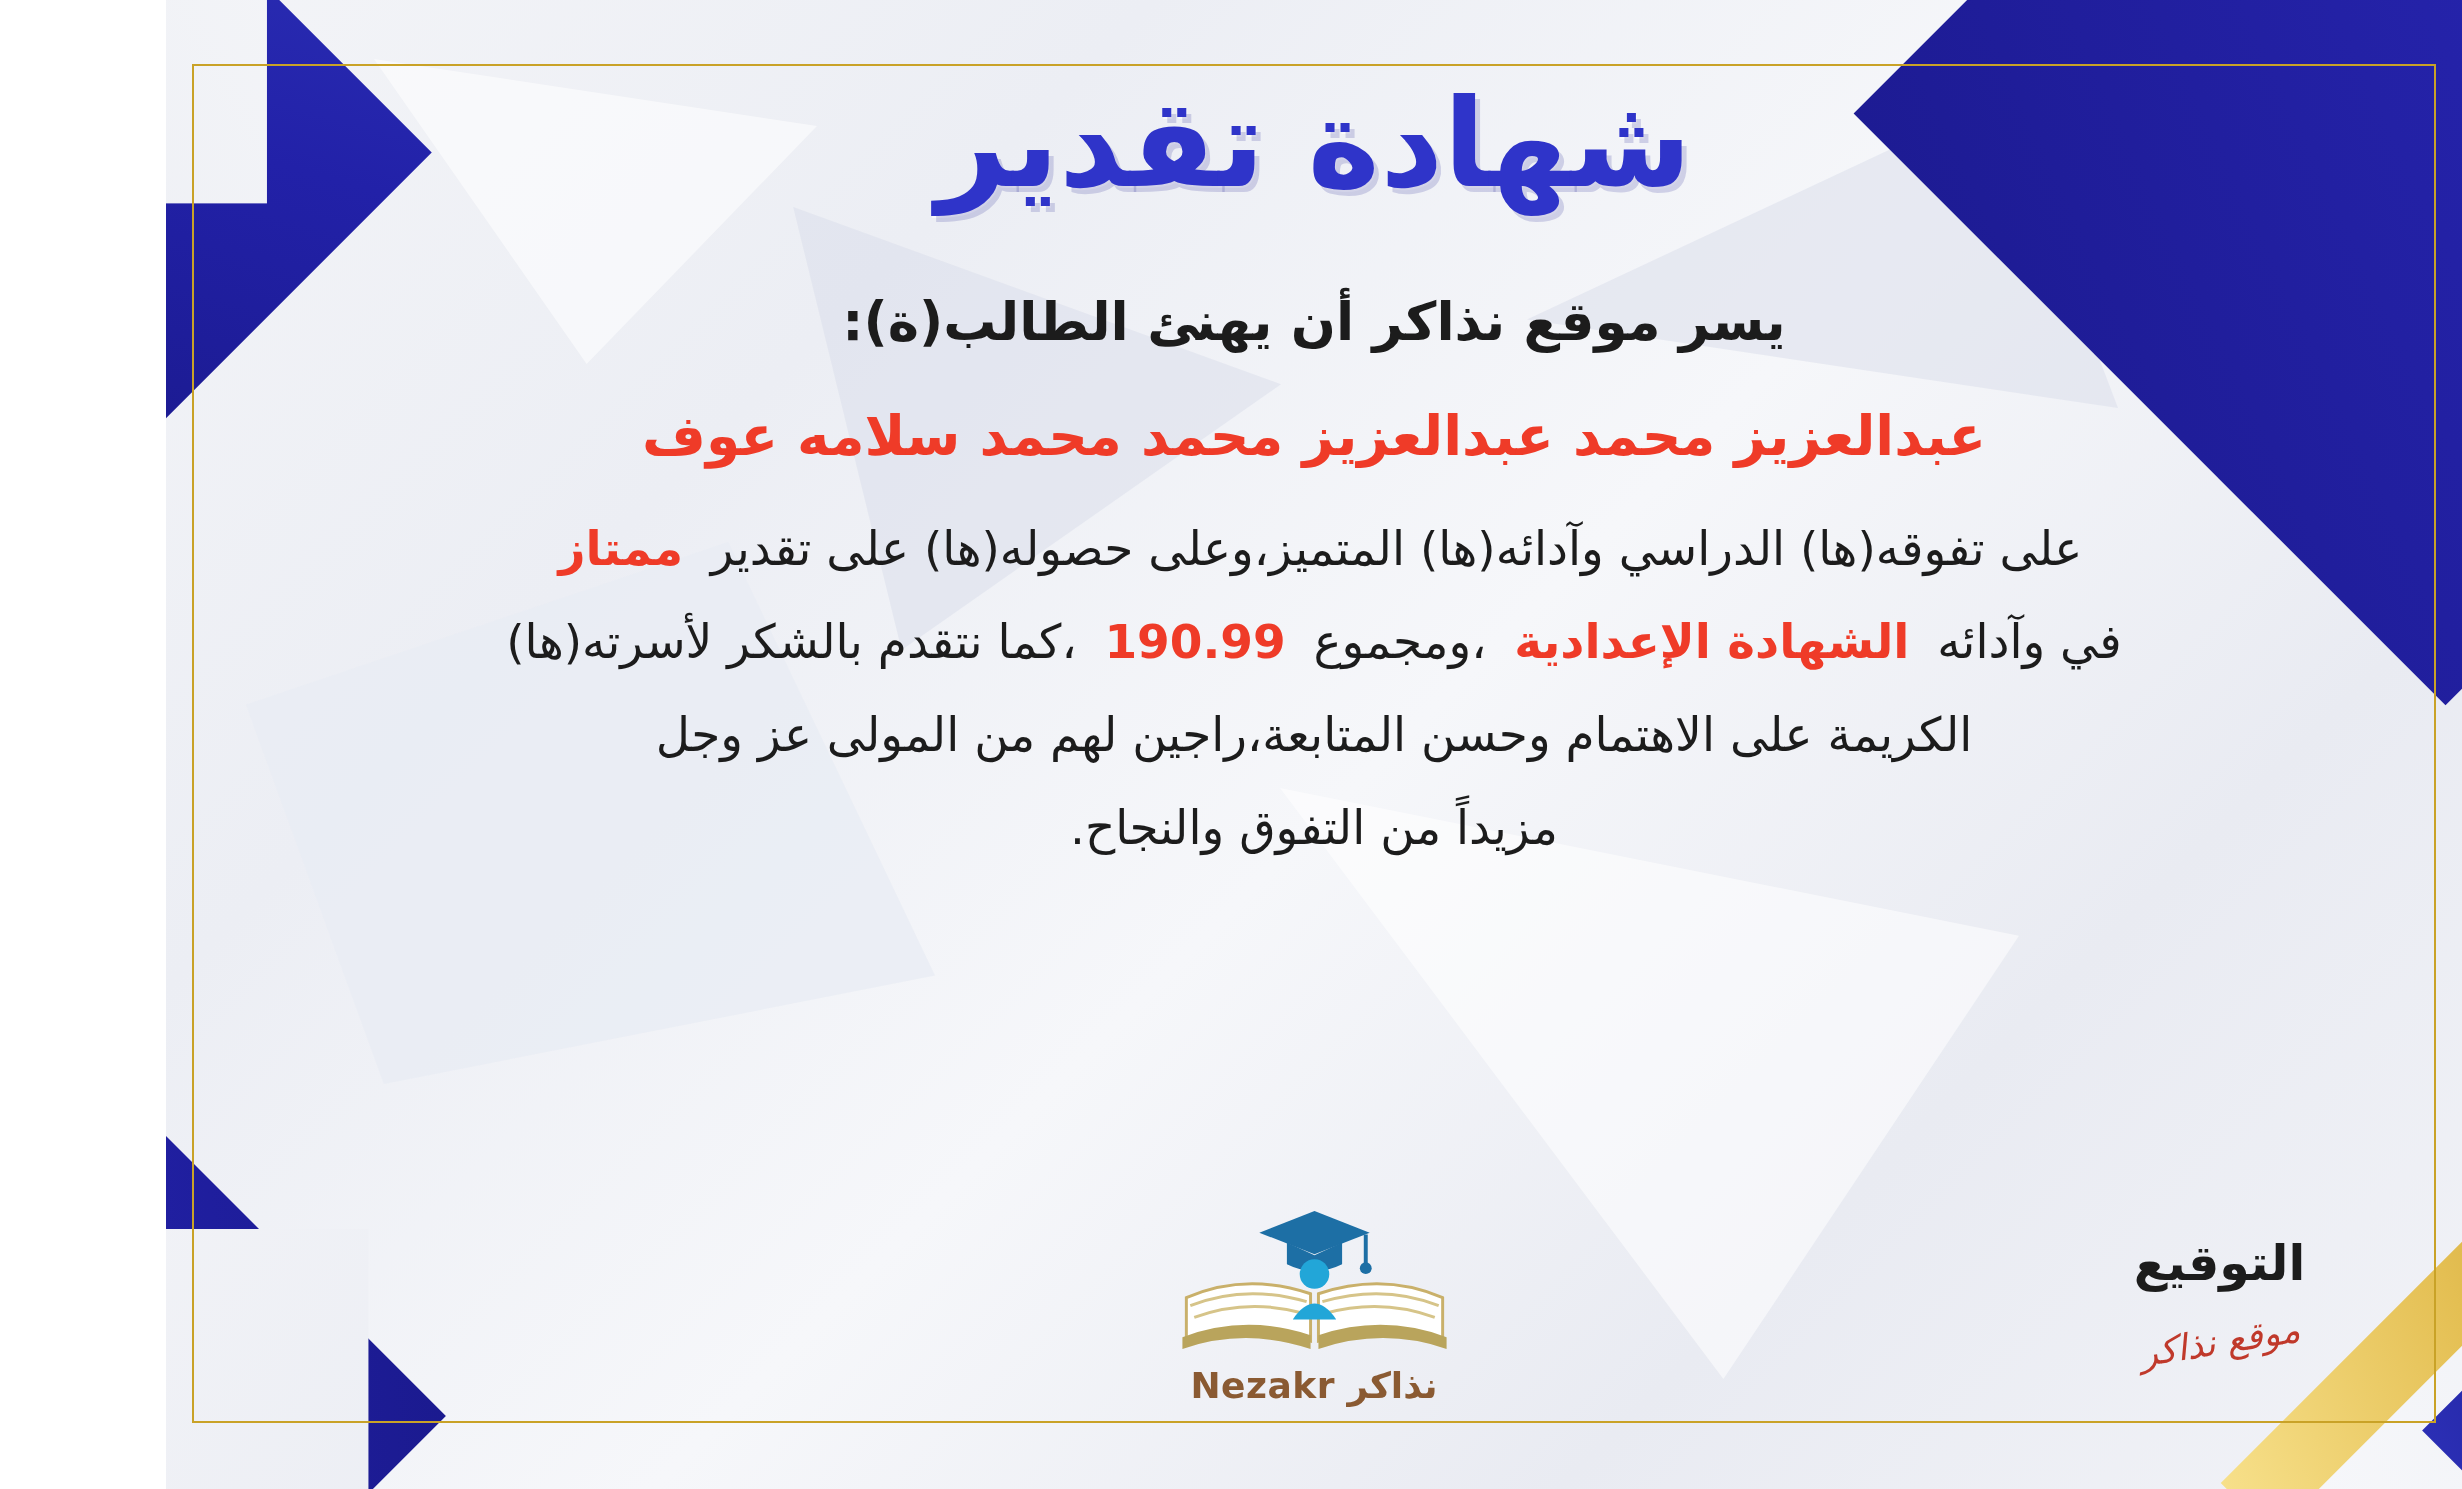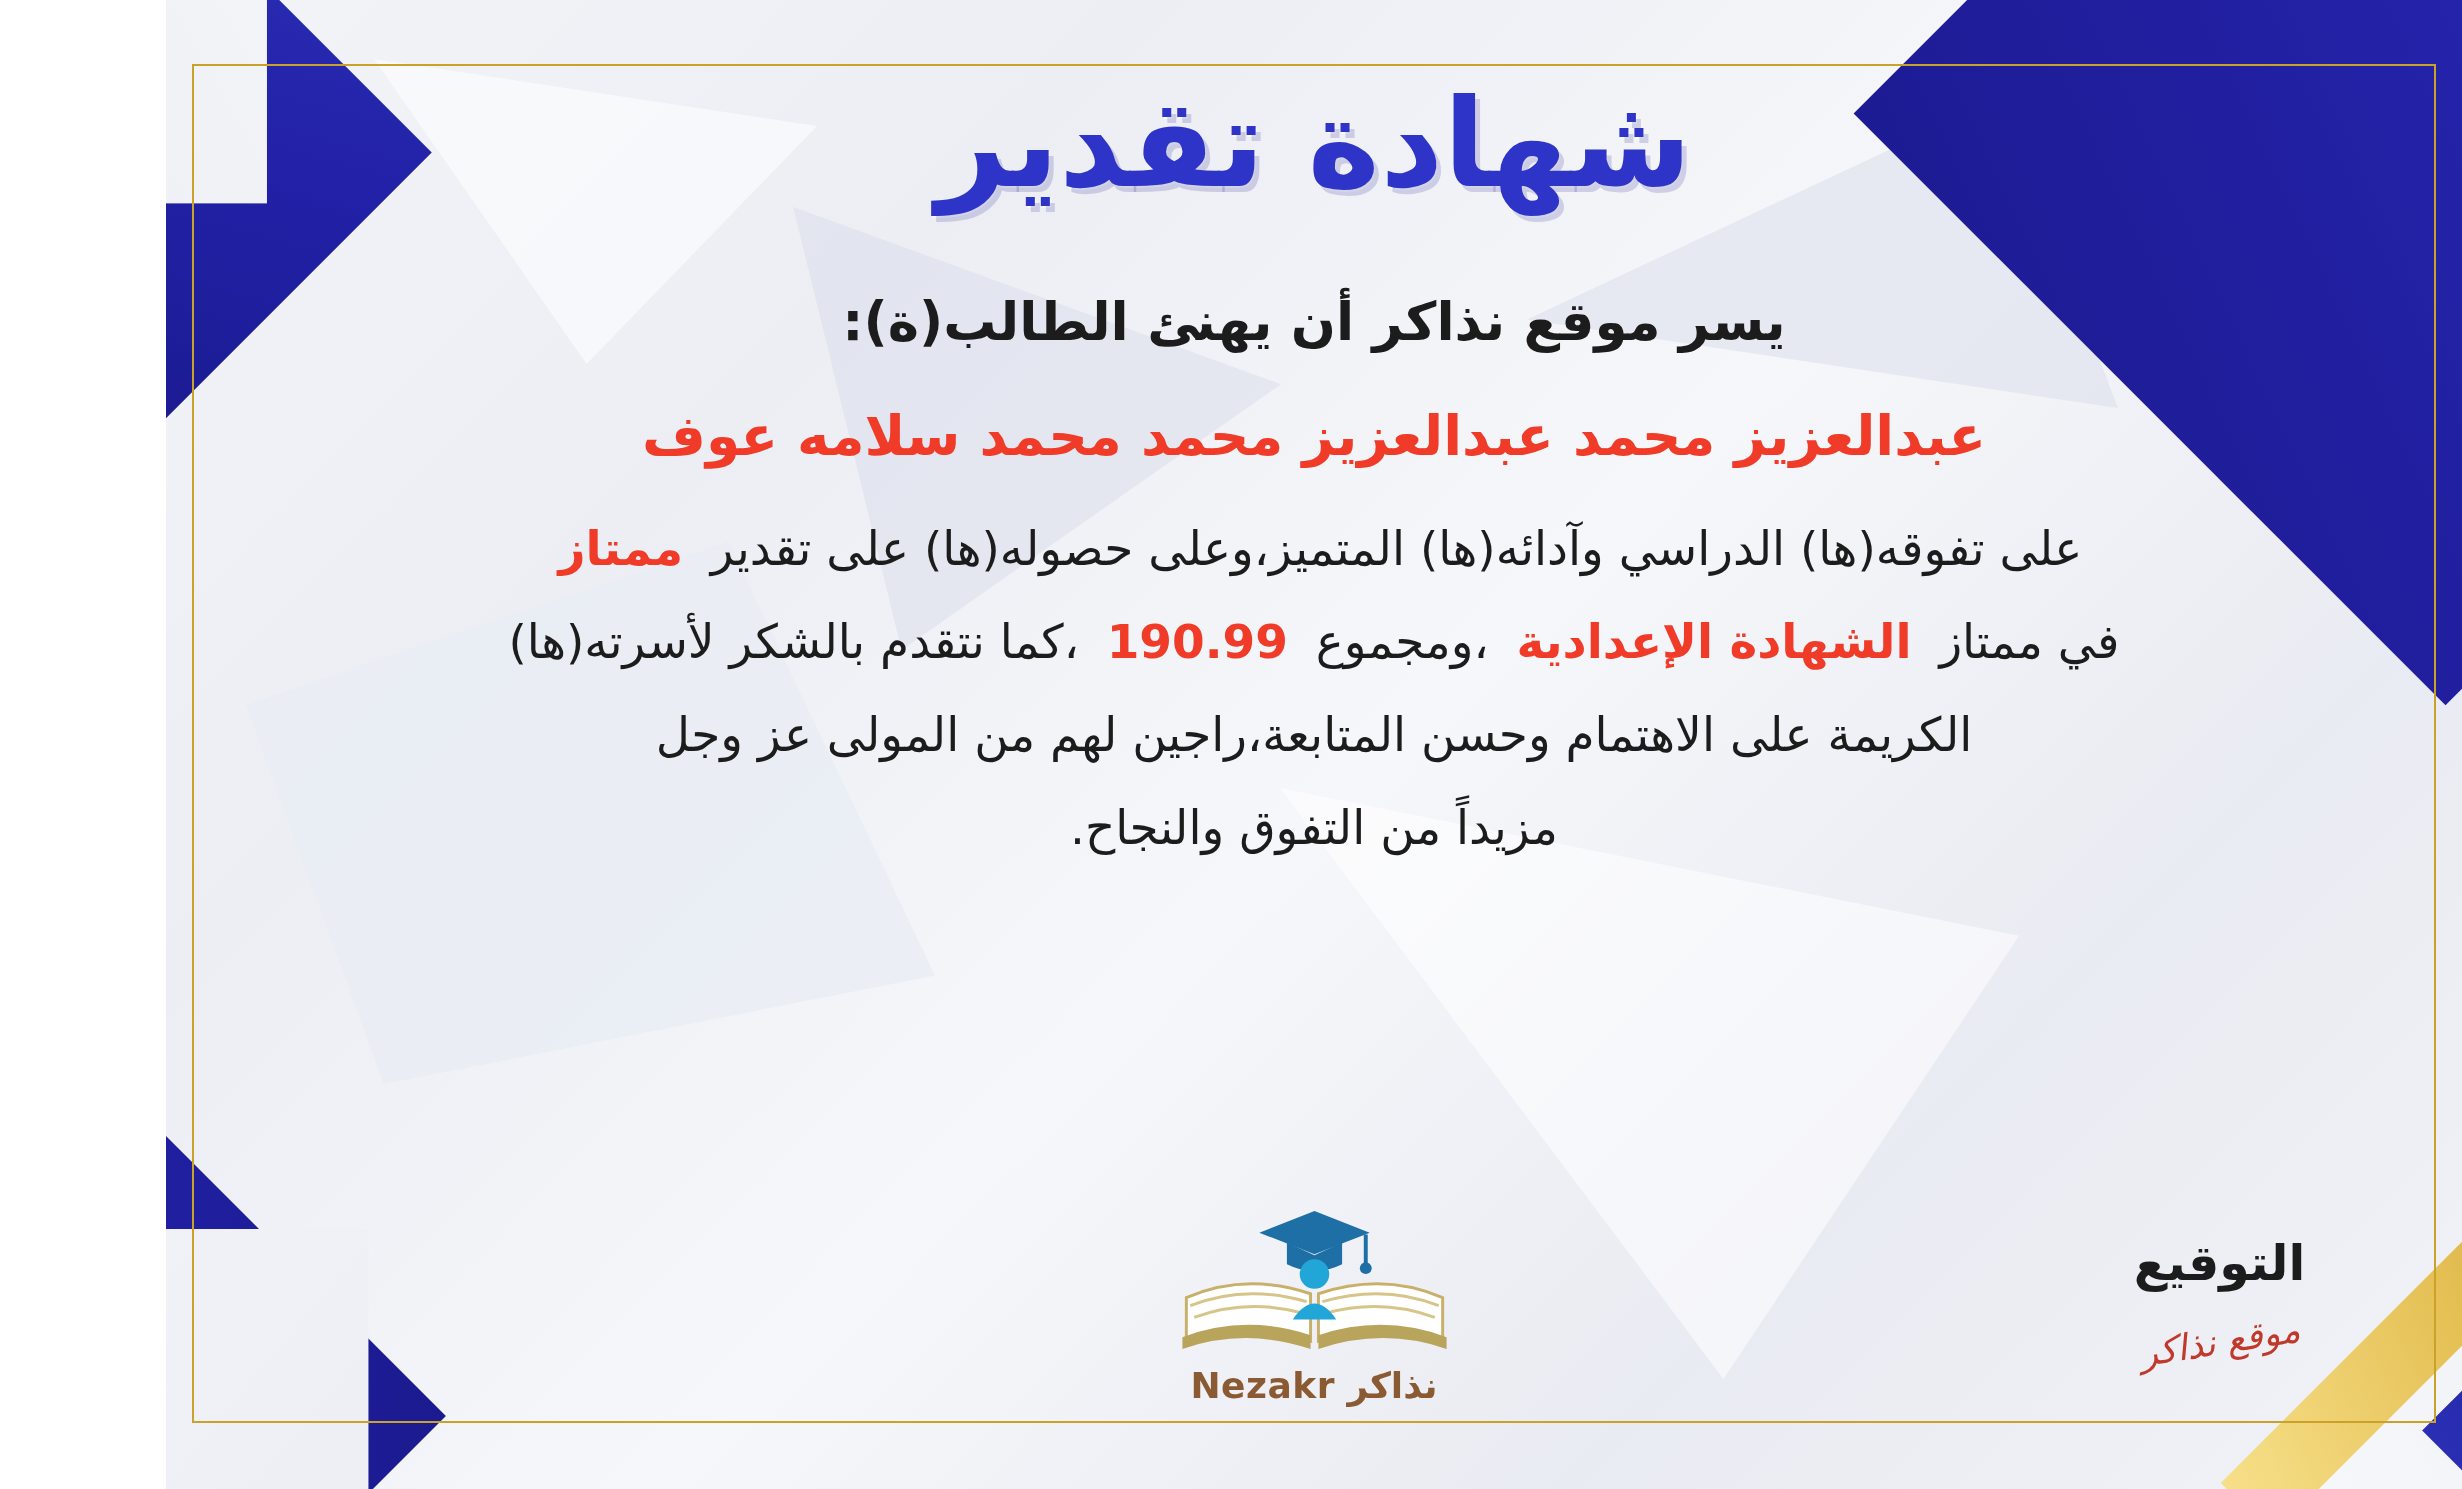--- a/index.html
+++ b/index.html
@@ -247,21 +247,21 @@
       <div class="line-intro">يسر موقع نذاكر أن يهنئ الطالب(ة):</div>
 
       <div class="student-name">عبدالعزيز محمد عبدالعزيز محمد محمد سلامه عوف</div>
 
       <div class="paragraph">
         <span>على تفوقه(ها) الدراسي وآدائه(ها) المتميز،وعلى حصوله(ها) على تقدير</span>
         <span class="hl spaced">ممتاز</span>
       </div>
 
       <div class="paragraph" style="margin-top:16.7px;">
-        <span>في ممتاز</span>
+        <span>في وآدائه</span>
         <span class="hl spaced">الشهادة الإعدادية</span>
         <span>،ومجموع</span>
         <span class="hl spaced">190.99</span>
         <span>،كما نتقدم بالشكر لأسرته(ها)</span>
       </div>
 
       <div class="paragraph" style="margin-top:16.7px;">الكريمة على الاهتمام وحسن المتابعة،راجين لهم من المولى عز وجل</div>
 
       <div class="paragraph" style="margin-top:16.7px;">مزيداً من التفوق والنجاح.</div>
 

